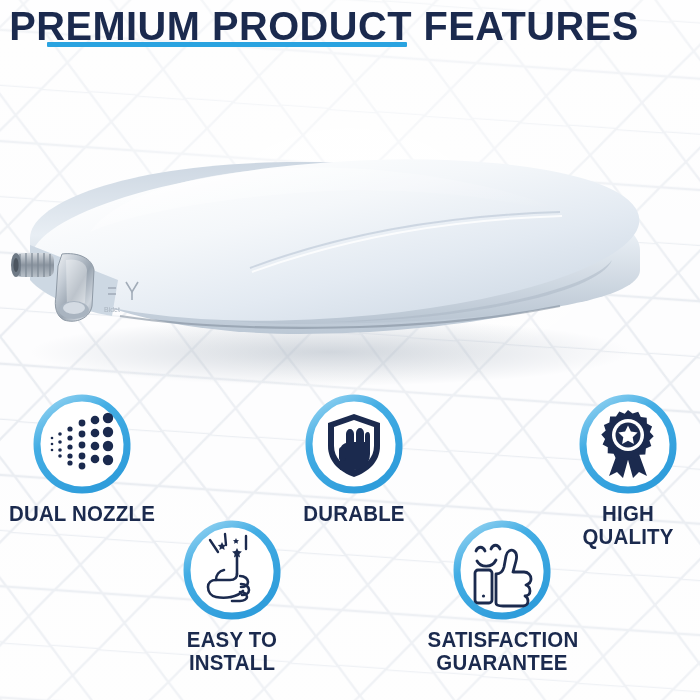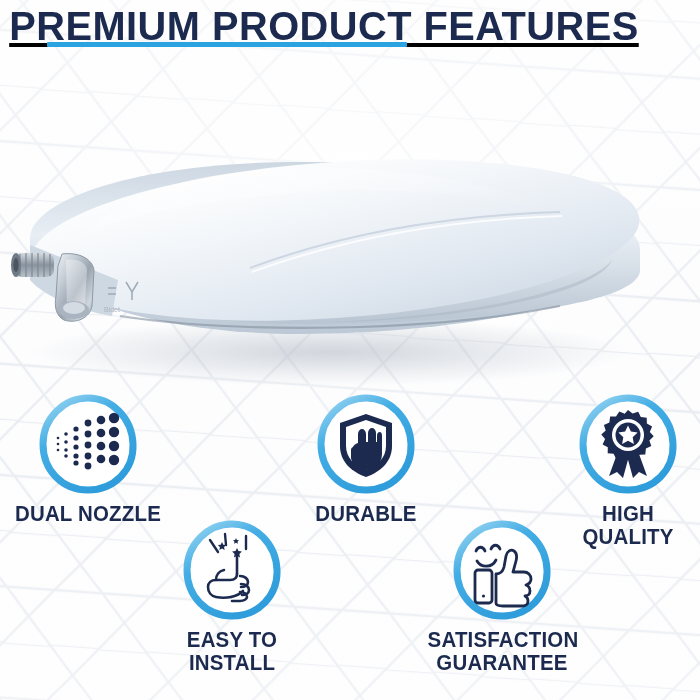--- a/index.html
+++ b/index.html
@@ -40,21 +40,20 @@
   }
 
   
   .title-block {
     position: absolute;
     top: 0px;
     left: 0;
     width: 612px;
     z-index: 6;
     text-align: center;
-    text-decoration: underline;
   }
   .title-text {
     display: block;
     font-family: "Liberation Sans Narrow", "Liberation Sans", sans-serif;
     font-weight: bold;
     font-size: 41px;
     letter-spacing: 0.5px;
     line-height: 44px;
     color: #1b2a4e;
     padding-top: 4px;
@@ -103,22 +102,22 @@
     font-size: 22px;
     line-height: 23px;
     letter-spacing: 0.2px;
     color: #1b2a4e;
     text-align: center;
     transform: scaleX(0.93);
     white-space: pre-line;
   }
 
   
-  #feat-dual-nozzle  { left: 8px;   top: 392px; }
-  #feat-durable      { left: 286px; top: 392px; }
+  #feat-dual-nozzle  { left: 2px;   top: 392px; }
+  #feat-durable      { left: 274px; top: 392px; }
   #feat-high-quality { left: 548px; top: 392px; }
   #feat-easy-install { left: 152px; top: 518px; }
   #feat-satisfaction { left: 422px; top: 518px; }
 
   #feat-dual-nozzle .feat-label  { text-align: center; }
   #feat-easy-install .feat-label { text-align: center; }
   #feat-satisfaction .feat-label { text-align: center; }
 </style>
 </head>
 <body>

